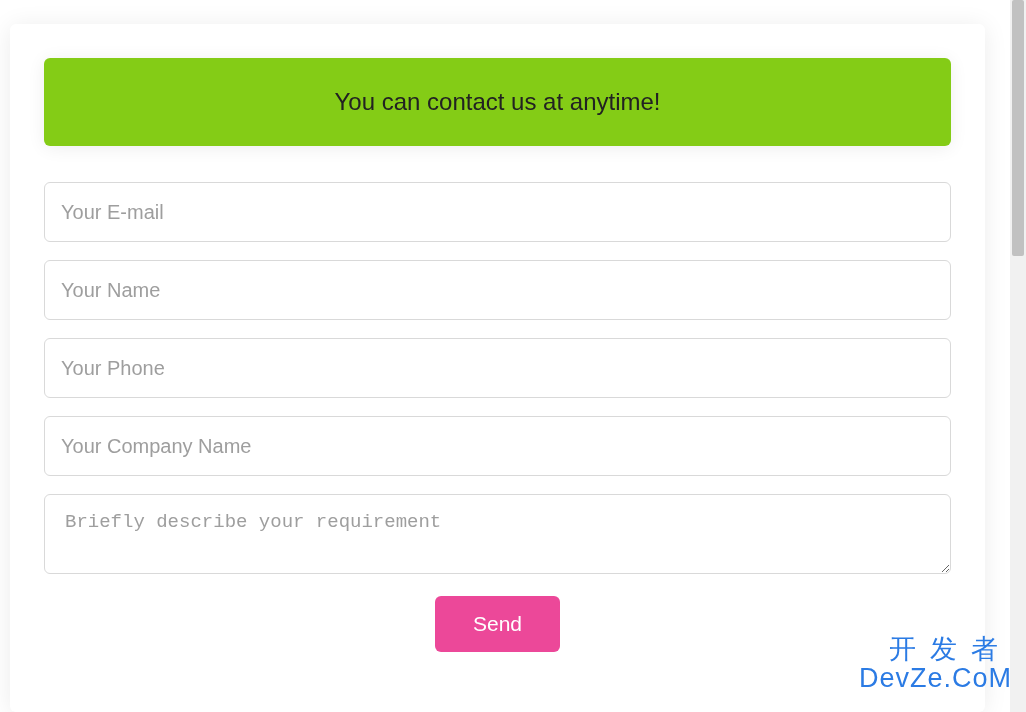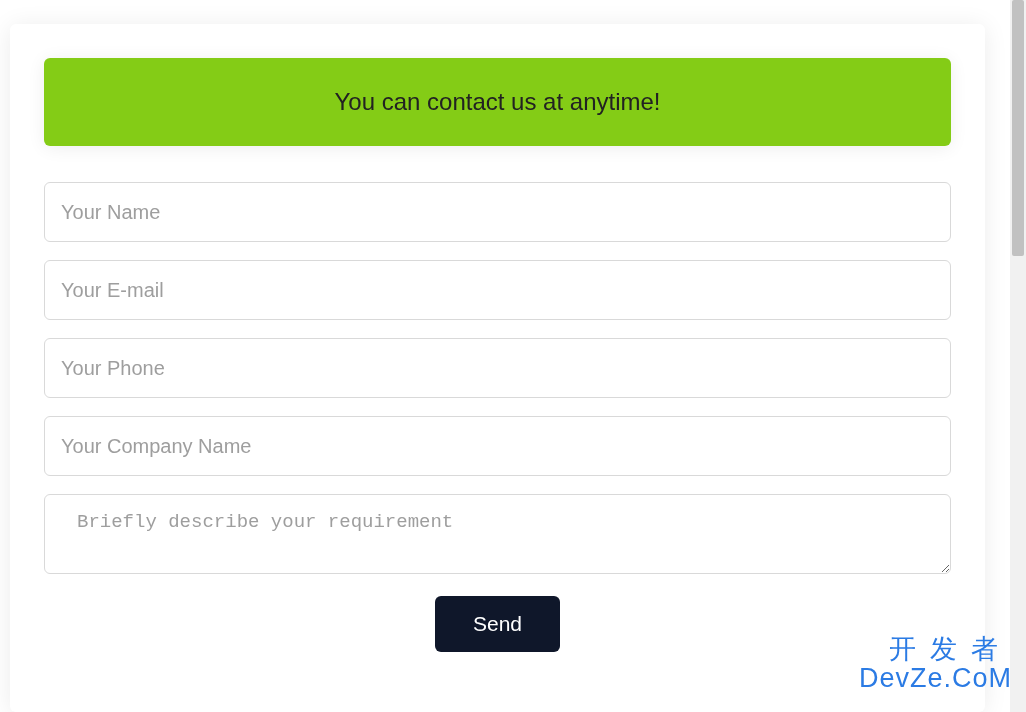--- a/index.html
+++ b/index.html
@@ -72,33 +72,33 @@
       font-size: 20px;
       color: #333;
       margin-bottom: 18px;
       outline: none;
     }
     .field::placeholder {
       color: #9e9e9e;
     }
     textarea.field {
       height: 80px;
-      padding: 14px 32px;
+      padding: 14px 20px;
       font-family: "Courier New", Courier, monospace;
       font-size: 19px;
       resize: both;
       line-height: 1.4;
     }
     .btn-row {
       text-align: center;
       margin-top: 22px;
     }
     .send-btn {
       display: inline-block;
-      background: #0f172a;
+      background: #ec4899;
       color: #ffffff;
       font-size: 21px;
       padding: 16px 38px;
       border: none;
       border-radius: 6px;
       cursor: pointer;
     }
     .watermark {
       position: absolute;
       right: 14px;
@@ -124,23 +124,23 @@
 <body>
 
 <div class="page-wrap">
 
   <div class="card">
 
     <div class="header-box">
       <h1>You can contact us at anytime!</h1>
     </div>
 
+    <input type="text" class="field" placeholder="Your E-mail" style="">
+
     <input type="text" class="field" placeholder="Your Name" style="">
-
-    <input type="text" class="field" placeholder="Your E-mail" style="">
 
     <input type="text" class="field" placeholder="Your Phone" style="">
 
     <input type="text" class="field" placeholder="Your Company Name" style="">
 
     <textarea class="field" placeholder="Briefly describe your requirement" style=""></textarea>
 
     <div class="btn-row">
       <button class="send-btn">Send</button>
     </div>

